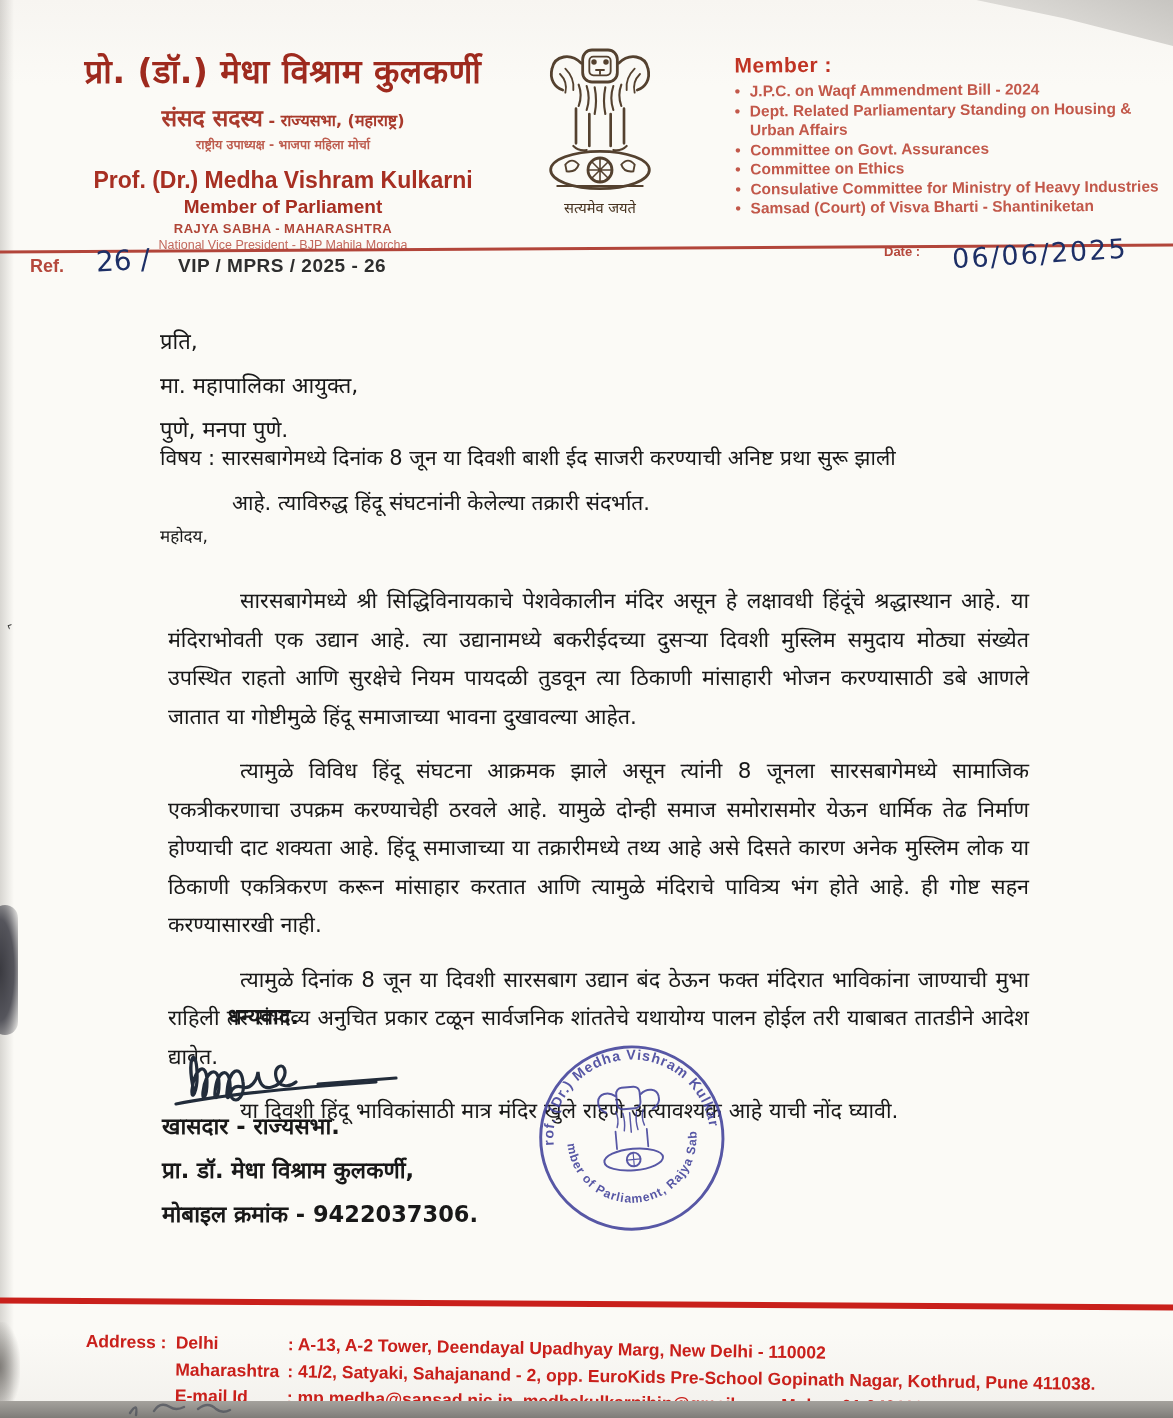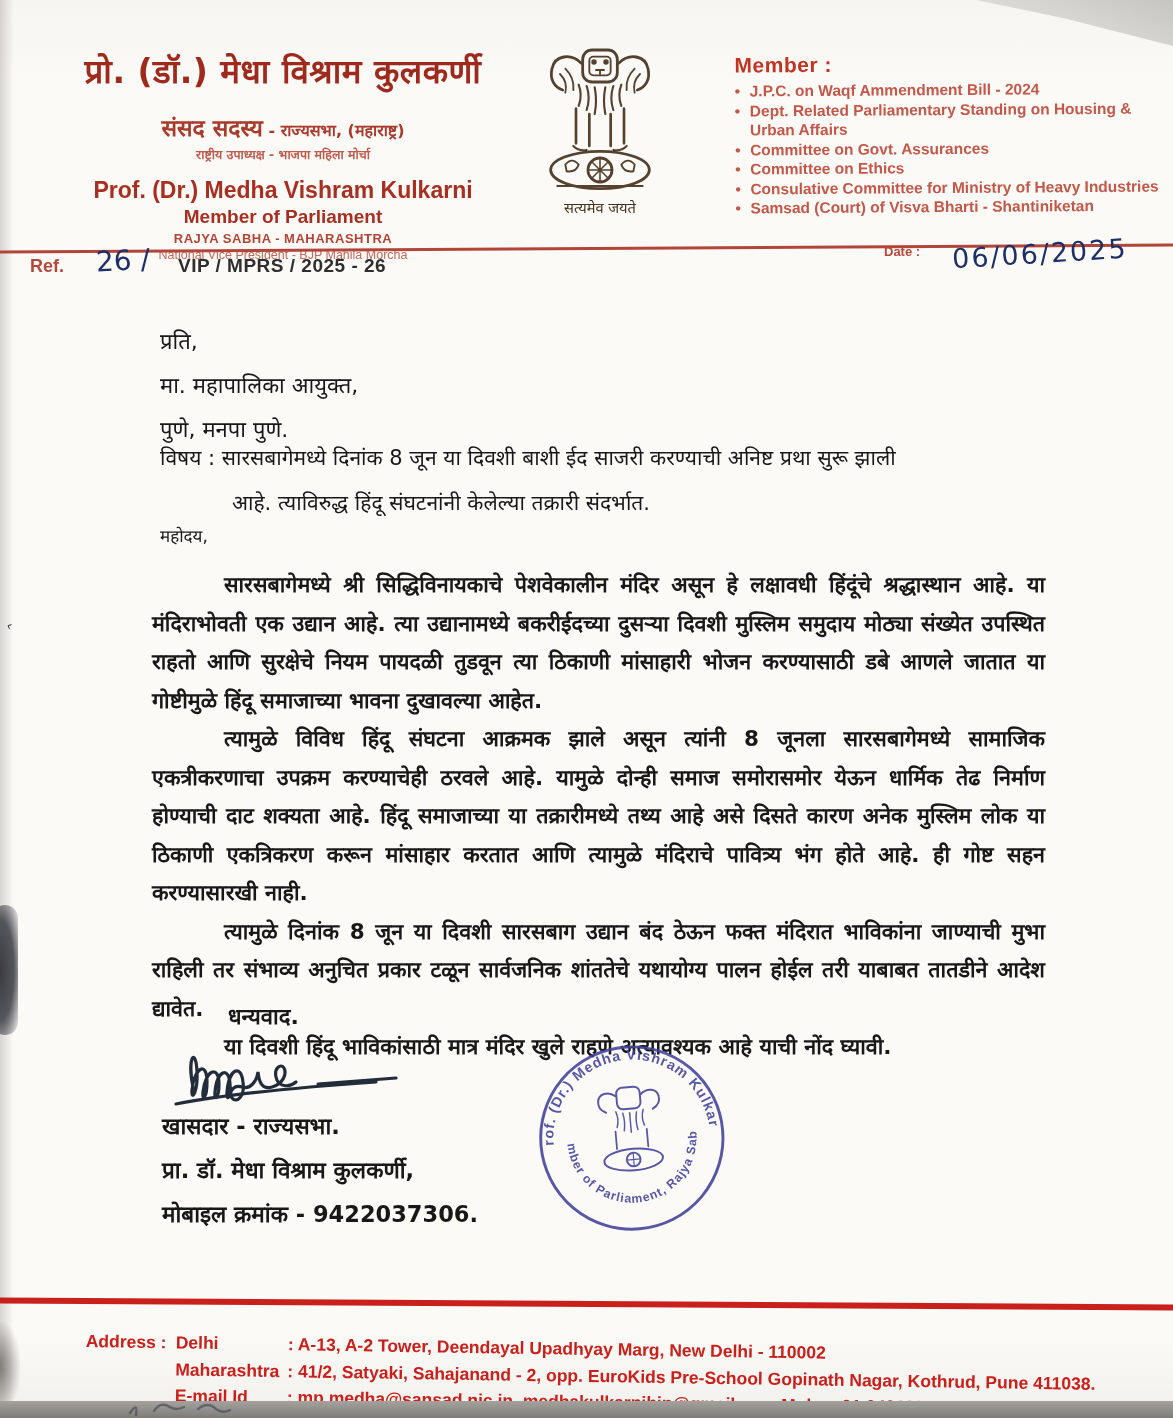--- a/index.html
+++ b/index.html
@@ -19,21 +19,21 @@
   .smudge2{position:absolute;left:-10px;top:1322px;width:30px;height:90px;border-radius:12px;
     background:radial-gradient(ellipse at 30% 50%,#7d7a76 0%,rgba(125,122,118,0) 75%);}
   .tickmark{position:absolute;left:7px;top:618px;color:#333;font-size:13px;transform:rotate(25deg);}
   .bottom-strip{position:absolute;left:0;bottom:0;width:100%;height:17px;
     background:linear-gradient(180deg,#a5a29d 0%,#8e8c88 60%,#7e7c78 100%);}
   .bottom-strip svg{position:absolute;left:120px;top:-2px;}
 
   
   .lh-left{position:absolute;left:68px;top:48px;width:430px;text-align:center;}
   .lh-name{font-size:33px;font-weight:bold;color:#9e2a1e;letter-spacing:.5px;}
-  .lh-desig{margin-top:18px;color:#a93a2c;font-weight:bold;}
+  .lh-desig{margin-top:8px;color:#a93a2c;font-weight:bold;}
   .lh-desig .big{font-size:23px;}
   .lh-desig .small{font-size:16px;}
   .lh-sub-dev{margin-top:3px;font-size:12.5px;color:#bd5c4e;font-weight:bold;}
   .lh-name-en{margin-top:14px;font-size:23px;font-weight:bold;color:#a72f22;font-family:"Liberation Sans",sans-serif;}
   .lh-mop{font-size:19px;font-weight:bold;color:#a72f22;font-family:"Liberation Sans",sans-serif;margin-top:2px;}
   .lh-house{font-size:13px;font-weight:bold;color:#b04537;font-family:"Liberation Sans",sans-serif;margin-top:3px;letter-spacing:.5px;}
   .lh-natvp{font-size:12.5px;color:#c2685c;font-family:"Liberation Sans",sans-serif;margin-top:2px;}
   .emblem{position:absolute;left:520px;top:42px;}
   .lh-right{position:absolute;left:735px;top:52px;width:432px;font-family:"Liberation Sans",sans-serif;transform:rotate(-.4deg);}
   .member-head{font-size:21px;font-weight:bold;color:#c03424;letter-spacing:.5px;}
@@ -49,21 +49,21 @@
   .date-label{position:absolute;left:884px;top:244px;font-size:13px;font-weight:bold;color:#b5473b;font-family:"Liberation Sans",sans-serif;}
   .date-hand{position:absolute;left:952px;top:238px;font-size:27px;color:#1d2f66;transform:rotate(-3.5deg);letter-spacing:2px;}
 
   
   .dev{font-family:"DejaVu Sans",sans-serif;color:#181818;}
   .recipient{position:absolute;left:160px;top:320px;font-size:22px;line-height:44px;}
   .subject{position:absolute;left:160px;top:436px;width:885px;font-size:21px;line-height:45px;}
   .subject .l2{padding-left:72px;display:block;}
   .salutation{position:absolute;left:160px;top:524px;font-size:17px;}
   .letter-body{position:absolute;left:152px;top:566px;width:893px;font-size:21.5px;line-height:38.5px;text-align:justify;}
-  .letter-body p{margin:0;text-indent:72px;font-weight:bold;}
+  .letter-body p{margin:16px;text-indent:72px;}
   .closing{position:absolute;left:228px;top:1000px;font-size:22px;font-weight:bold;}
   .signature{position:absolute;left:168px;top:1032px;}
   .sign-block{position:absolute;left:162px;top:1104px;font-size:22.5px;font-weight:bold;line-height:44px;}
   .stamp{position:absolute;left:534px;top:1040px;opacity:.88;transform:rotate(-5deg);}
 
   
   .rule-bottom{position:absolute;left:-10px;top:1301px;width:1200px;height:6px;background:#c9201b;transform:rotate(.35deg);border-radius:3px;}
   .footer{position:absolute;left:86px;top:1328px;width:1070px;font-family:"Liberation Sans",sans-serif;color:#c9201b;font-weight:bold;transform:rotate(.9deg);transform-origin:left top;font-size:17.5px;line-height:26.5px;}
   .footer .addr-label{position:absolute;left:0;top:0;}
   .footer table{border-collapse:collapse;margin-left:90px;}

